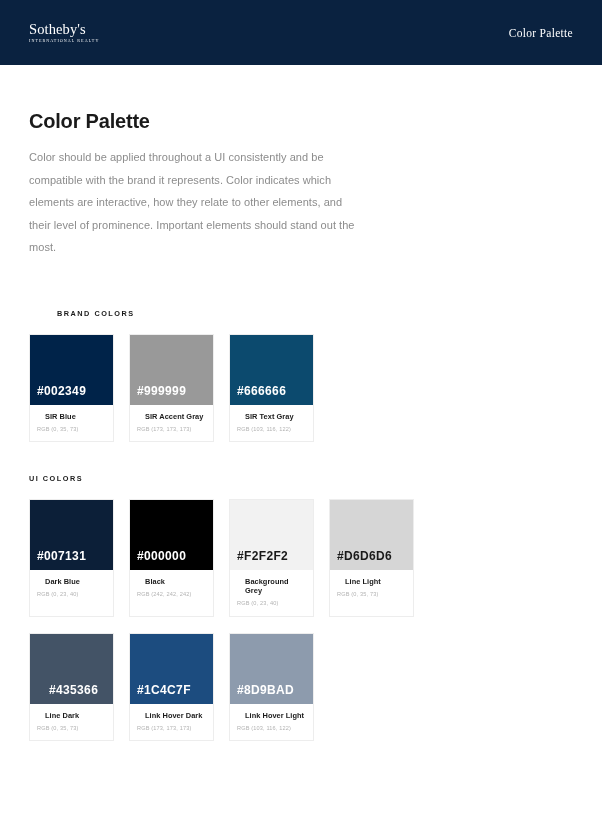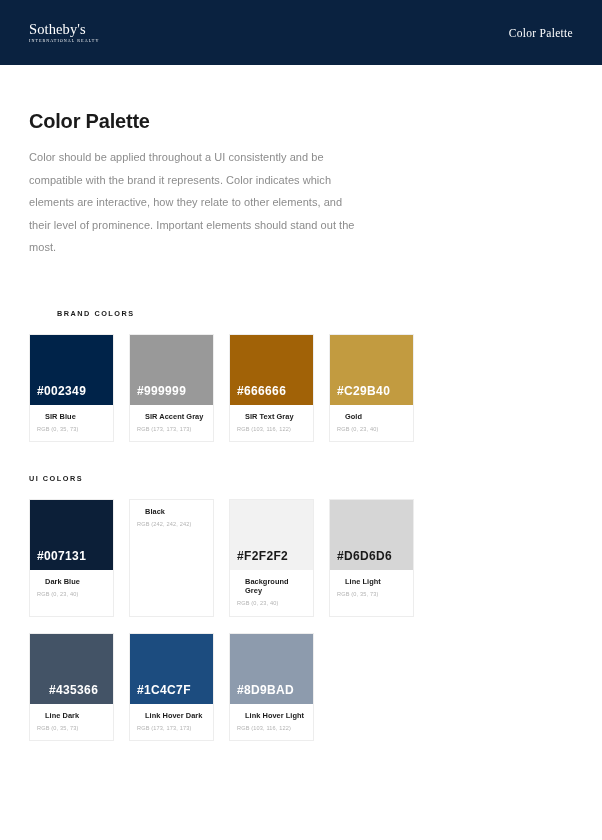--- a/index.html
+++ b/index.html
@@ -182,51 +182,45 @@
         <div class="card">
           <div class="swatch" style="background: rgb(153, 153, 153);">
             <div class="swatch-hex" style="color: rgb(255, 255, 255);">#999999</div>
           </div>
           <div class="card-info">
             <div class="card-name">SIR Accent Gray</div>
             <div class="card-rgb">RGB (173, 173, 173)</div>
           </div>
         </div>
         <div class="card">
-          <div class="swatch" style="background: #a16207;">
+          <div class="swatch" style="background: #0c4a6e;">
             <div class="swatch-hex" style="color: rgb(255, 255, 255);">#666666</div>
           </div>
           <div class="card-info">
             <div class="card-name">SIR Text Gray</div>
             <div class="card-rgb">RGB (103, 116, 122)</div>
           </div>
         </div>
-        <div class="card">
-          <div class="swatch" style="background: rgb(194, 155, 64);">
-            <div class="swatch-hex" style="color: rgb(255, 255, 255);">#C29B40</div>
-          </div>
-          <div class="card-info">
-            <div class="card-name">Gold</div>
-            <div class="card-rgb">RGB (0, 23, 40)</div>
-          </div>
-        </div>
       </div>
 
     <div class="section-label section-ui">UI COLORS</div>
     <div class="grid" id="ui-grid">
         <div class="card">
           <div class="swatch" style="background: rgb(12, 31, 56);">
             <div class="swatch-hex" style="color: rgb(255, 255, 255);">#007131</div>
           </div>
           <div class="card-info">
             <div class="card-name">Dark Blue</div>
             <div class="card-rgb">RGB (0, 23, 40)</div>
           </div>
         </div>
         <div class="card">
+          <div class="swatch" style="background: rgb(0, 0, 0);">
+            <div class="swatch-hex" style="color: rgb(255, 255, 255);">#000000</div>
+          </div>
           <div class="card-info">
             <div class="card-name">Black</div>
             <div class="card-rgb">RGB (242, 242, 242)</div>
           </div>
         </div>
         <div class="card">
           <div class="swatch" style="background: rgb(242, 242, 242);">
             <div class="swatch-hex" style="color: rgb(26, 26, 26);">#F2F2F2</div>
           </div>
           <div class="card-info">

